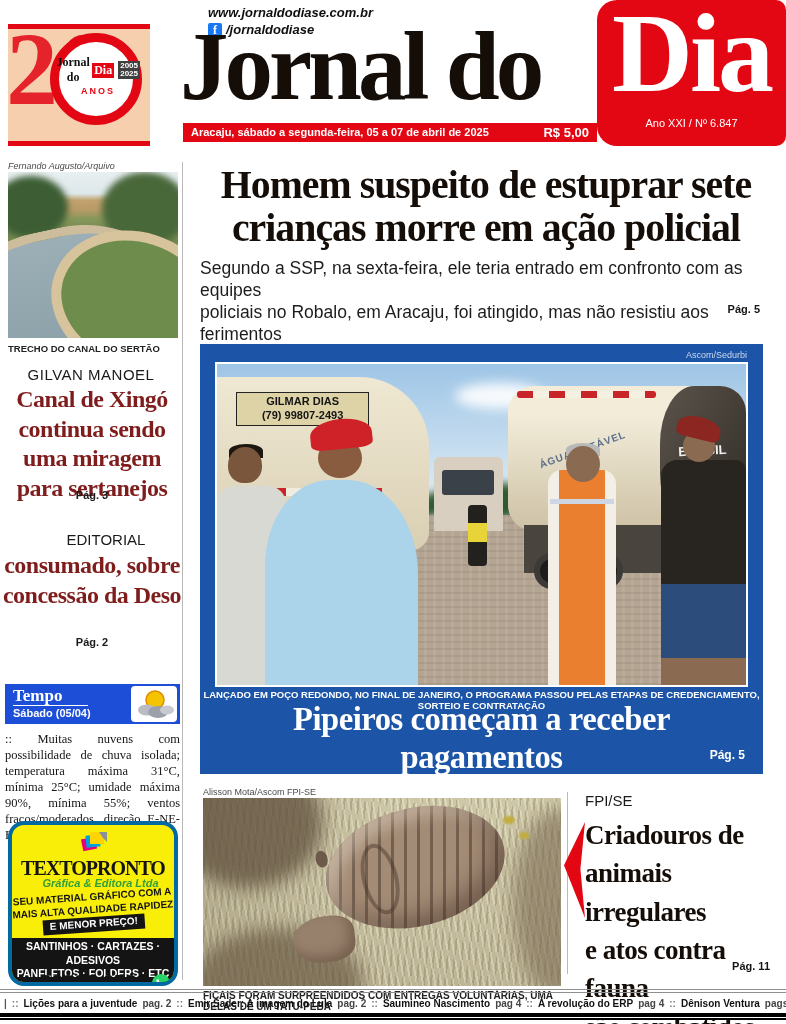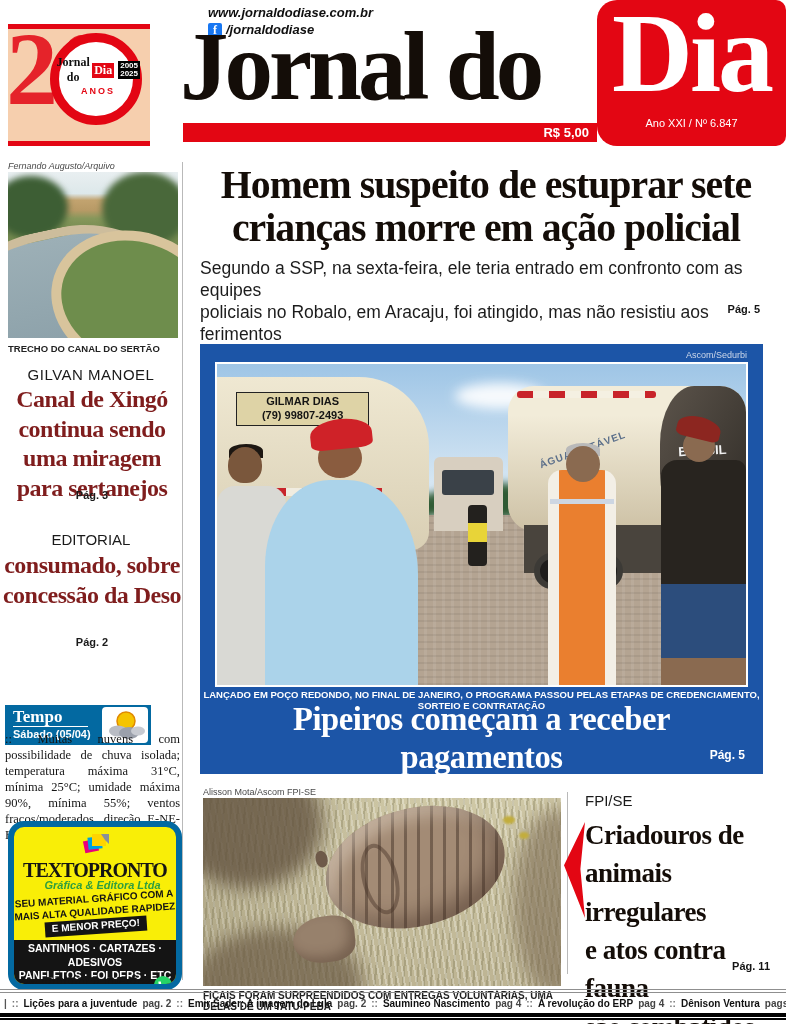--- a/index.html
+++ b/index.html
@@ -13,21 +13,21 @@
          border-top:5px solid #e30613;border-bottom:5px solid #e30613;overflow:hidden;}
   .anniv-two{left:-2px;top:-12px;font-family:"Liberation Serif",serif;font-weight:bold;
              font-size:104px;line-height:1;color:#e30613;opacity:.85;}
   .anniv-ring{left:42px;top:4px;width:92px;height:92px;border-radius:50%;
               border:9px solid #e30613;background:#fff;box-sizing:border-box;}
   .anniv-inner{left:48px;top:26px;width:84px;text-align:center;}
   .mini-row{display:flex;justify-content:center;align-items:center;gap:2px;}
   .mini-black{font-family:"Liberation Serif",serif;font-weight:bold;font-size:12px;color:#111;}
   .mini-red{font-family:"Liberation Serif",serif;font-weight:bold;font-size:12px;color:#fff;
             background:#e30613;padding:0 2px;}
-  .mini-years{display:inline-block;background:#000000;color:#fff;font-size:8px;line-height:8px;
+  .mini-years{display:inline-block;background:#404040;color:#fff;font-size:8px;line-height:8px;
               font-weight:bold;padding:1px 2px;margin-left:2px;vertical-align:middle;}
   .mini-anos{font-size:9px;font-weight:bold;color:#e30613;letter-spacing:2px;margin-top:1px;}
 
   .site-url{left:208px;top:5px;font-size:13px;font-weight:bold;font-style:italic;color:#101010;}
   .fb-row{left:208px;top:22px;display:flex;align-items:center;gap:4px;}
   .fb-icon{width:14px;height:14px;background:#1877f2;color:#fff;border-radius:2px;
            font-family:"Liberation Serif",serif;font-weight:bold;font-size:12px;line-height:14px;
            text-align:center;display:inline-block;}
   .fb-handle{font-size:13px;font-weight:bold;font-style:italic;color:#101010;}
 
@@ -65,36 +65,36 @@
                border-top:9px solid #cdbd9c;border-radius:45%;transform:rotate(-12deg);}
   .caption{font-size:9.5px;font-weight:bold;color:#222;}
   .canal-caption{left:8px;top:343px;width:170px;text-align:left;}
   .kicker{font-size:15px;color:#1a1a1a;}
   .canal-kicker{left:0;top:366px;width:182px;text-align:center;letter-spacing:.5px;}
   .side-hl{font-family:"Liberation Serif",serif;font-weight:bold;font-size:24px;line-height:1.23;
            color:#7f1d1d;text-align:center;letter-spacing:-.5px;}
   .canal-hl{left:0;top:385px;width:184px;}
   .pag{font-size:11px;font-weight:bold;color:#1a1a1a;}
   .canal-pag{left:0;top:489px;width:184px;text-align:center;}
-  .edit-kicker{left:0;top:531px;width:182px;text-align:center;}
+  .edit-kicker{left:15px;top:531px;width:182px;text-align:center;}
   .edit-hl{left:0;top:551px;width:184px;}
   .edit-pag{left:0;top:636px;width:184px;text-align:center;}
 
   
-  .weather-head{left:5px;top:684px;width:146px;height:40px;background:#0369a1;box-sizing:border-box;
-                padding:3px 8px;color:#fff;margin-top:21px;}
+  .weather-head{left:5px;top:684px;width:175px;height:40px;background:#1d4ed8;box-sizing:border-box;
+                padding:3px 8px;color:#fff;}
   .weather-title{font-family:"Liberation Serif",serif;font-weight:bold;font-size:17px;line-height:18px;
                  border-bottom:1px solid #fff;display:inline-block;padding-right:26px;}
   .weather-sub{font-size:11px;font-weight:bold;margin-top:1px;}
   .weather-iconbox{right:3px;top:2px;width:46px;height:36px;background:#fff;border-radius:4px;}
   .weather-body{left:5px;top:731px;width:175px;font-family:"Liberation Serif",serif;font-size:12.5px;
                 line-height:1.28;text-align:justify;color:#151515;}
 
   
-  .ad{left:8px;top:821px;width:162px;height:157px;background:#f9ee07;border:6px solid #0369a1;
+  .ad{left:8px;top:821px;width:162px;height:157px;background:#f9ee07;border:4px solid #0369a1;
       border-radius:16px;overflow:hidden;}
   .ad-papers{left:67px;top:5px;}
   .ad-brand{left:0;top:32px;width:162px;text-align:center;font-family:"Liberation Serif",serif;
             font-weight:bold;font-size:20px;letter-spacing:-1px;color:#141414;}
   .ad-sub{left:0;top:52px;width:177px;text-align:center;font-size:11px;font-weight:bold;
           font-style:italic;color:#2f9e3f;}
   .ad-tag{left:0;top:66px;width:162px;text-align:center;font-size:10px;font-weight:bold;
           color:#141414;transform:rotate(-4deg);line-height:1.25;}
   .ad-tag3{display:inline-block;background:#141414;color:#fff;padding:1px 7px;margin-top:1px;}
   .ad-band{left:-3px;top:113px;width:168px;background:#141414;color:#fff;text-align:center;
@@ -211,20 +211,21 @@
   </div>
 
   <div class="abs site-url">www.jornaldodiase.com.br</div>
   <div class="abs fb-row">
     <span class="fb-icon">f</span>
     <span class="fb-handle">/jornaldodiase</span>
   </div>
 
   <div class="abs masthead-black serif">Jornal do</div>
   <div class="abs datebar">
+    <span class="abs date-text">Aracaju, sábado a segunda-feira, 05 a 07 de abril de  2025</span>
     <span class="abs price">R$ 5,00</span>
   </div>
   <div class="abs dia-box">
     <div class="abs dia-text">Dia</div>
     <div class="abs edition">Ano XXI / Nº 6.847</div>
   </div>
 
   <div class="abs lead-hl">
     <div>Homem suspeito de estuprar sete</div>
     <div>crianças morre em ação policial</div>

